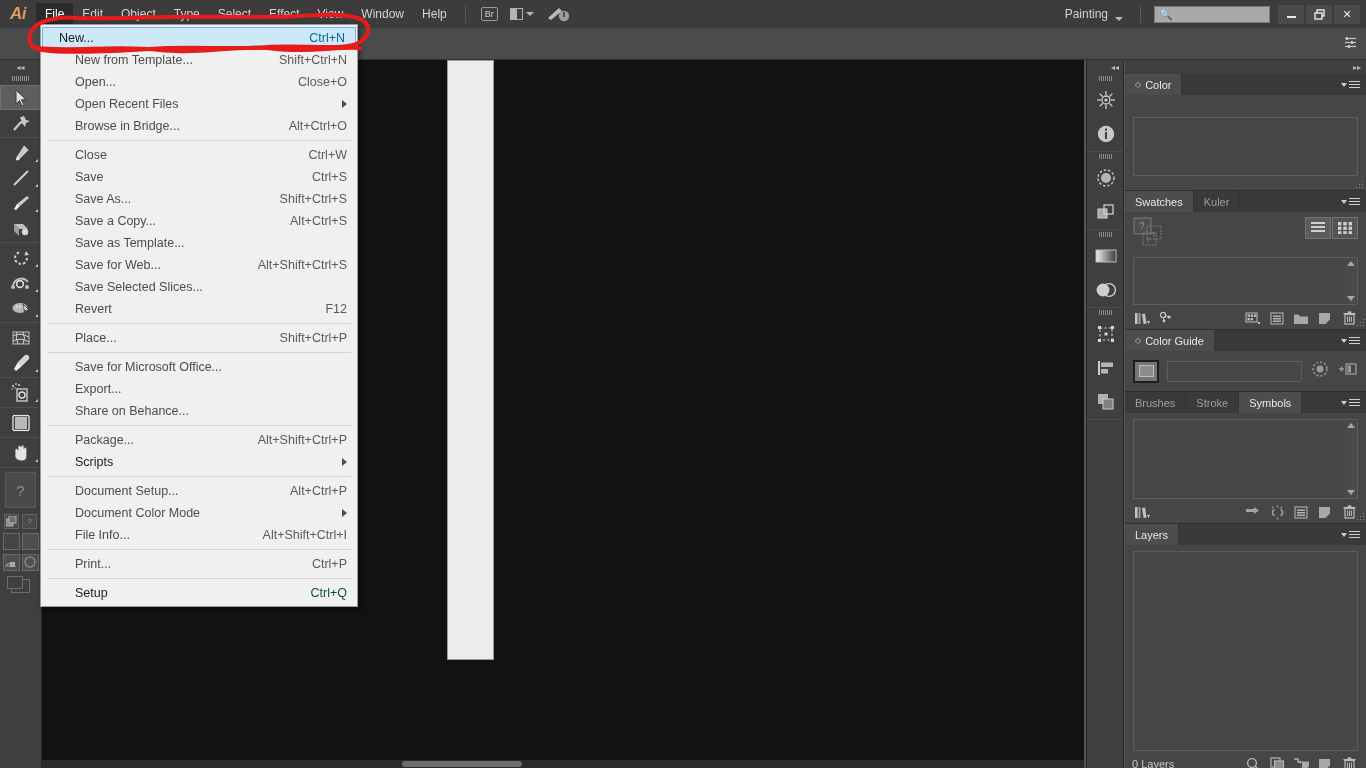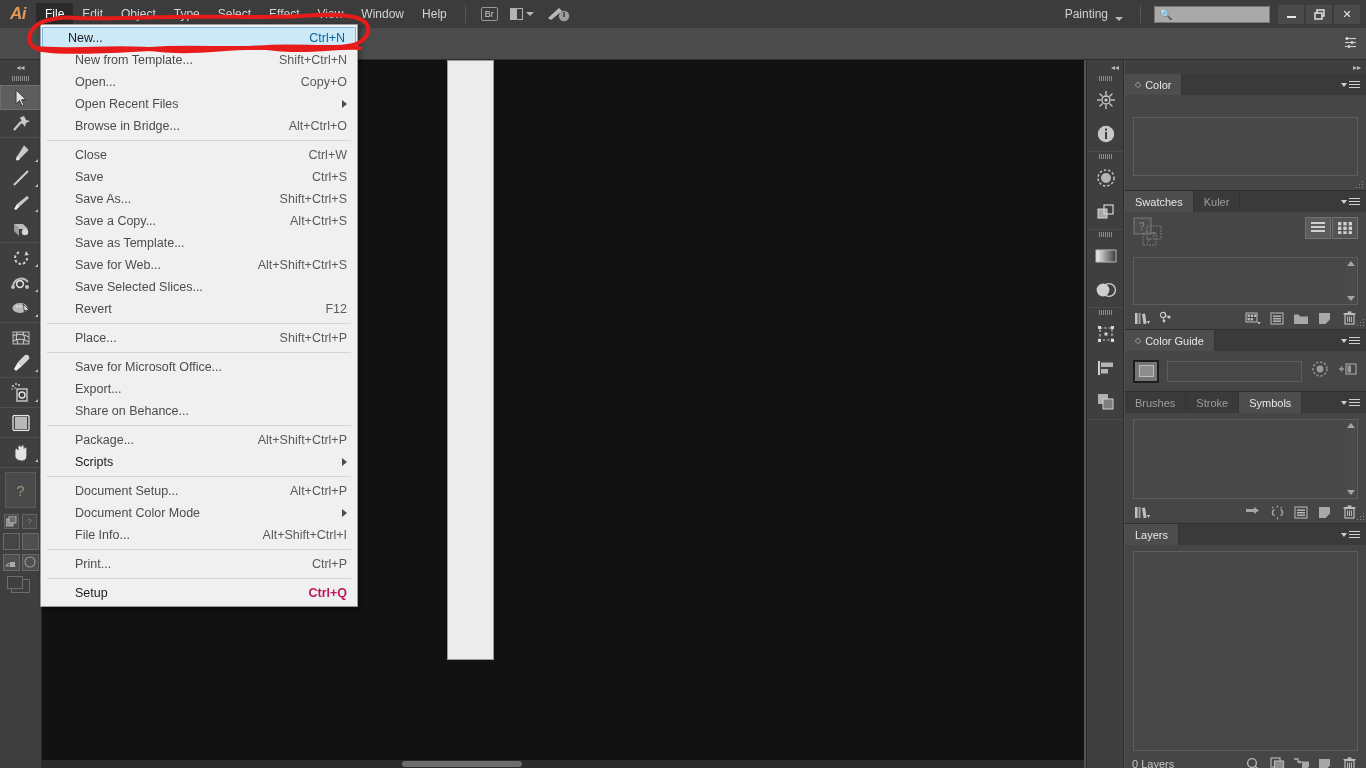--- a/index.html
+++ b/index.html
@@ -240,21 +240,21 @@
     box-shadow: 2px 2px 5px rgba(0,0,0,.45);
     padding: 2px 0; z-index: 40;
   }
   .dd-item {
     display: flex; align-items: center; height: 22px; padding: 0 10px 0 34px;
     font-size: 12.5px; color: #4c4c4c; cursor: default; position: relative;
   }
   .dd-item.bold { color: #1b1b1b; }
   .dd-item.hl {
     background: #cde8f7; border: 1px solid #7eb4ea; color: #1b1b1b;
-    height: 22px; margin: 0 1px; padding-left: 25px;
+    height: 22px; margin: 0 1px; padding-left: 16px;
   }
   .dd-label { flex: 1; white-space: nowrap; }
   .dd-short { color: #5a5a5a; font-size: 12.5px; white-space: nowrap; }
   .dd-item.hl .dd-short { color: #0369a1; }
   .dd-arrow {
     width: 0; height: 0; border-top: 4px solid transparent;
     border-bottom: 4px solid transparent; border-left: 5px solid #4c4c4c;
   }
   .dd-sep { height: 1px; background: #d4d4d4; margin: 3px 6px; }
 
@@ -1023,21 +1023,21 @@
     <div class="dd-item hl">
       <span class="dd-label">New...</span>
       <span class="dd-short">Ctrl+N</span>
     </div>
     <div class="dd-item">
       <span class="dd-label">New from Template...</span>
       <span class="dd-short">Shift+Ctrl+N</span>
     </div>
     <div class="dd-item">
       <span class="dd-label">Open...</span>
-      <span class="dd-short">Copy+O</span>
+      <span class="dd-short">Close+O</span>
     </div>
     <div class="dd-item">
       <span class="dd-label">Open Recent Files</span>
       <span class="dd-arrow"></span>
     </div>
     <div class="dd-item">
       <span class="dd-label">Browse in Bridge...</span>
       <span class="dd-short">Alt+Ctrl+O</span>
     </div>
     <div class="dd-sep"></div>
@@ -1114,21 +1114,21 @@
       <span class="dd-short">Alt+Shift+Ctrl+I</span>
     </div>
     <div class="dd-sep"></div>
     <div class="dd-item">
       <span class="dd-label">Print...</span>
       <span class="dd-short">Ctrl+P</span>
     </div>
     <div class="dd-sep"></div>
     <div class="dd-item bold">
       <span class="dd-label">Setup</span>
-      <span class="dd-short" style="color:#be185d;font-weight:bold;">Ctrl+Q</span>
+      <span class="dd-short" style="color:#14532d;">Ctrl+Q</span>
     </div>
   </div>
 
   <svg class="annot" width="1366" height="768">
     <path d="M78 18 C60 16, 38 20, 32 30 C26 40, 30 48, 42 50
              C60 53, 110 52, 150 49 C190 46, 230 50, 268 47
              C300 45, 340 50, 356 44 C370 38, 372 26, 362 20
              C352 14, 330 14, 300 16 C270 18, 210 16, 168 17
              C130 18, 100 19, 78 18 Z" fill="none" stroke="#e81b1b" stroke-width="4" stroke-linecap="round" stroke-linejoin="round"></path>
     <path d="M36 48 C70 52, 120 45, 160 50 C200 55, 238 44, 276 49

